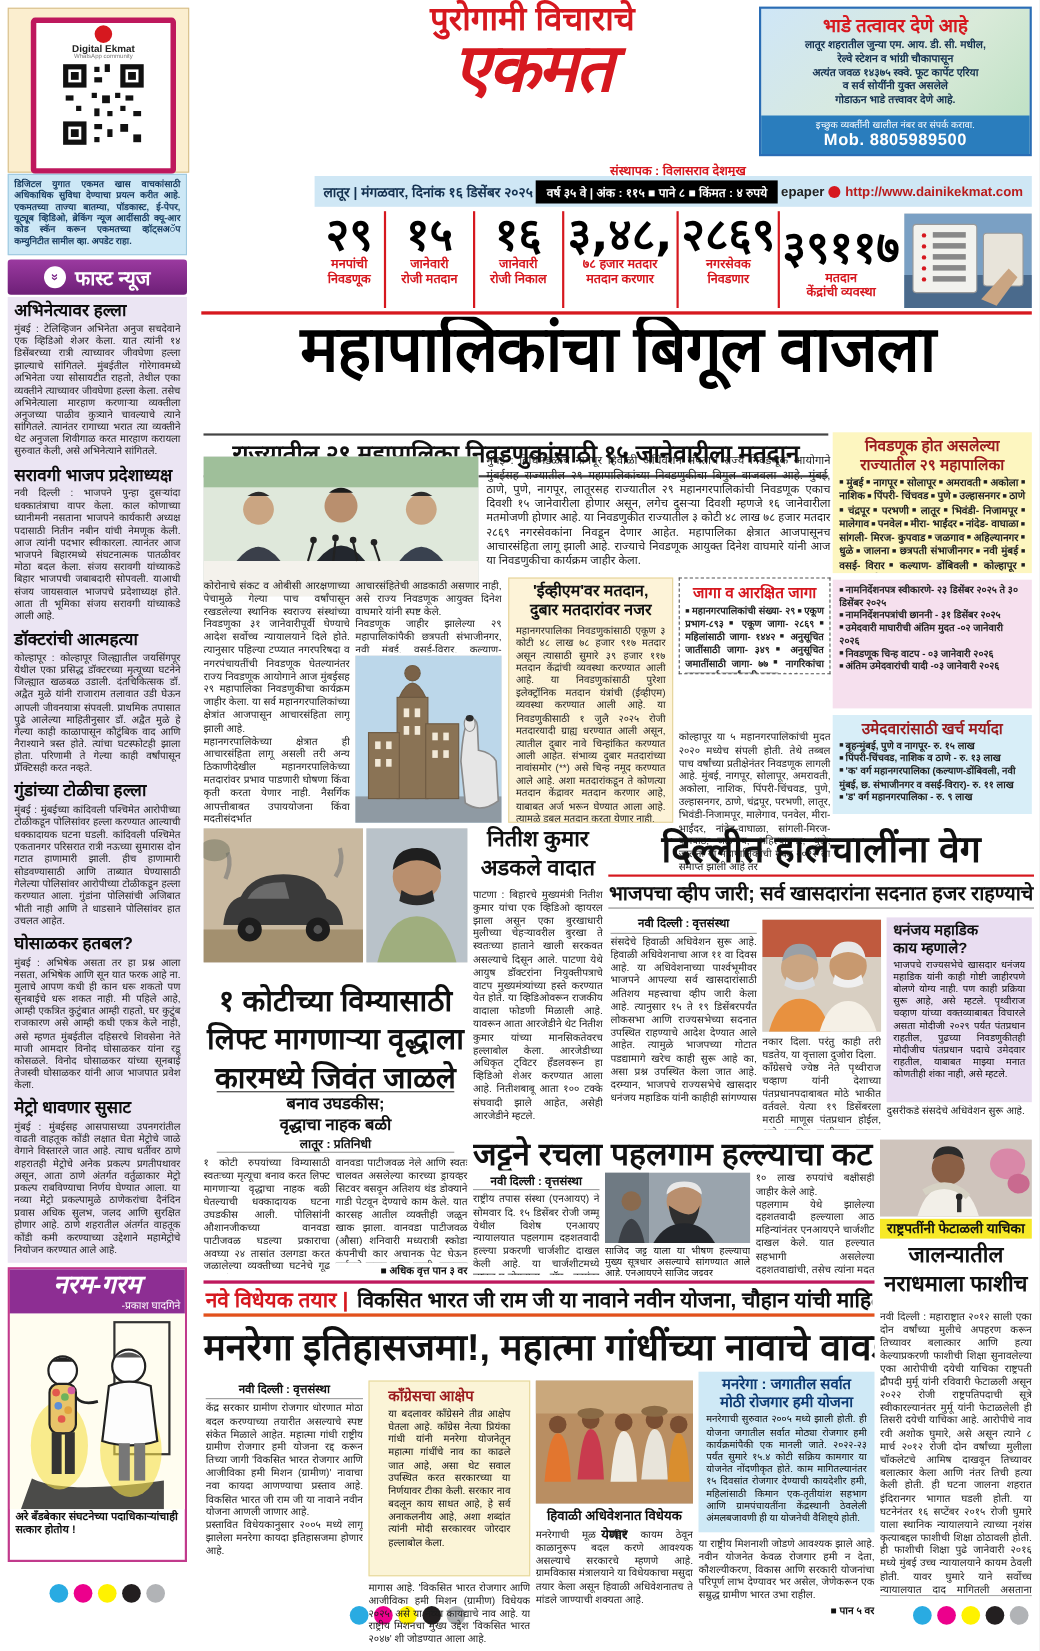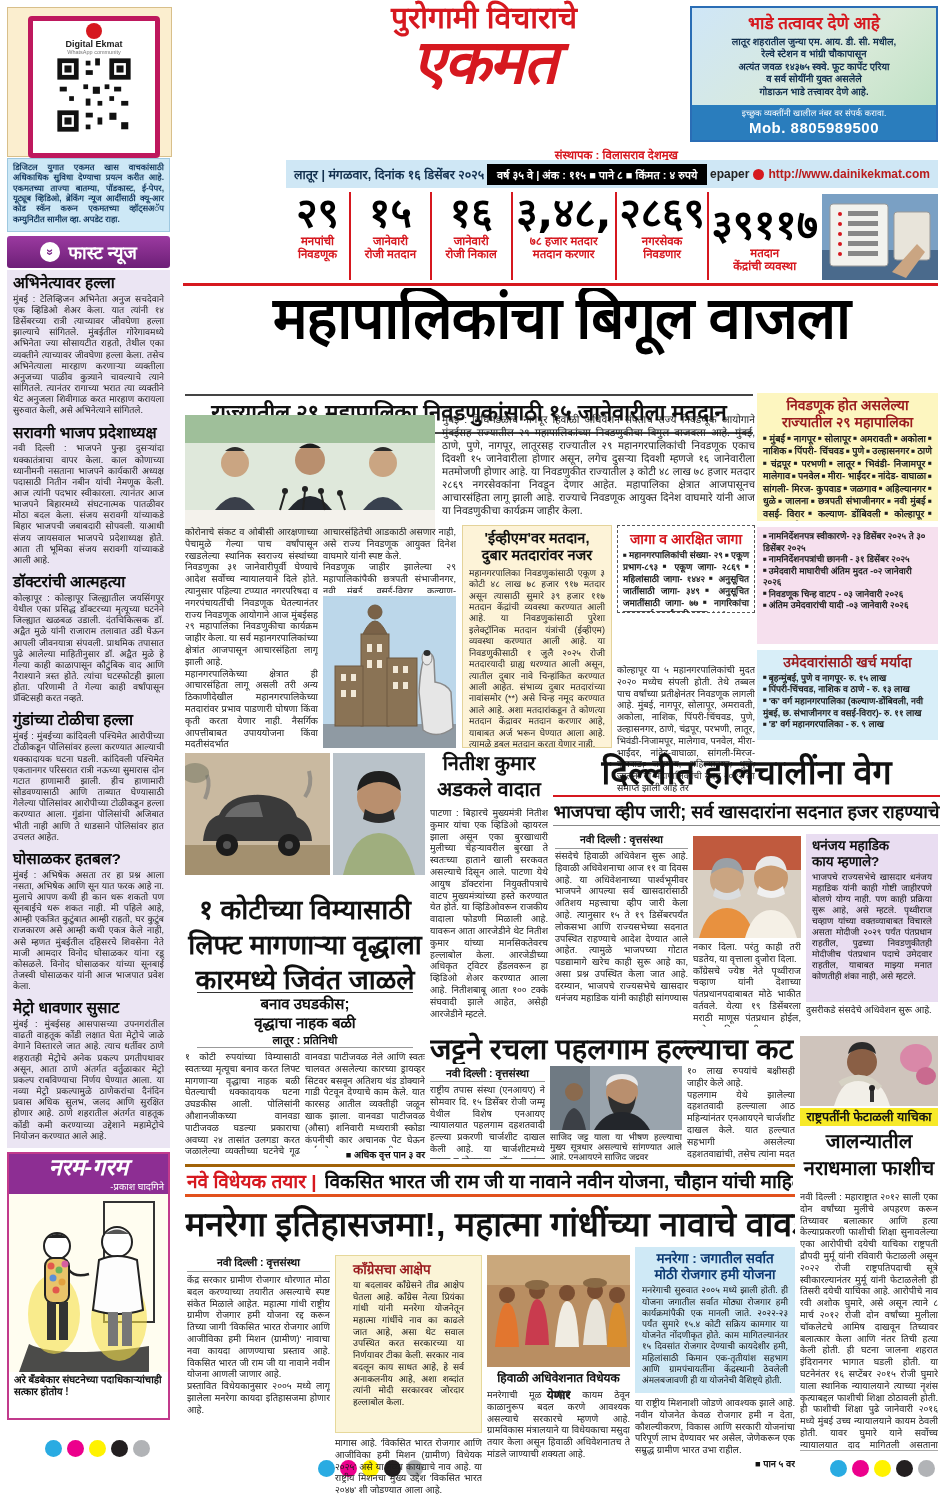--- a/index.html
+++ b/index.html
@@ -120,21 +120,21 @@
   .pah-c1{left:430px;top:1085px;width:115px;height:74px;}
   .ph-jutt{left:550px;top:1066px;width:132px;height:64px;}
   .pah-cap{left:550px;top:1132px;width:132px;height:28px;font-size:8.8px;line-height:1.15;text-align:justify;}
   .pah-c3{left:687px;top:1066px;width:108px;height:94px;}
   .ph-pres{left:800px;top:1036px;width:138px;height:70px;}
   .pres-label{left:800px;top:1108px;width:138px;height:18px;background:#f7e928;font-size:12.5px;font-weight:bold;text-align:center;line-height:18px;}
   .jal-h{left:800px;top:1128px;width:138px;height:60px;font-size:20px;font-weight:bold;text-align:center;line-height:1.35;}
   .jal-bd{left:800px;top:1192px;width:138px;height:258px;border-bottom:1px solid #aaa;}
 
   
-  .strip{left:185px;top:1164px;width:610px;height:33px;border-top:3px solid #a16207;border-bottom:3px solid #e2511c;
+  .strip{left:185px;top:1164px;width:610px;height:33px;border-top:3px solid #be185d;border-bottom:3px solid #e2511c;
          display:flex;align-items:center;gap:8px;box-sizing:border-box;padding:0 2px;}
   .strip .a{color:#d6181f;font-size:19px;font-weight:bold;white-space:nowrap;}
   .strip .c{color:#111;font-size:19px;font-weight:bold;white-space:nowrap;}
   .mn-h{left:185px;top:1200px;width:610px;height:48px;font-size:34px;font-weight:bold;text-align:center;white-space:nowrap;}
   .mn-date{left:187px;top:1255px;width:143px;height:16px;font-size:10.5px;font-weight:bold;text-align:center;border-bottom:1px solid #999;}
   .mn-c1{left:187px;top:1275px;width:143px;height:222px;}
   .congbox{left:335px;top:1255px;width:147px;height:178px;background:#fbf4d7;border:1px solid #e6d89a;box-sizing:border-box;padding:4px 17px;}
   .congbox .t{font-size:13.5px;font-weight:bold;color:#9a1b1e;margin-bottom:2px;}
   .congbox .bd{font-size:9px;line-height:1.3;text-align:justify;}
   .mn-c2{left:335px;top:1438px;width:147px;height:60px;}

